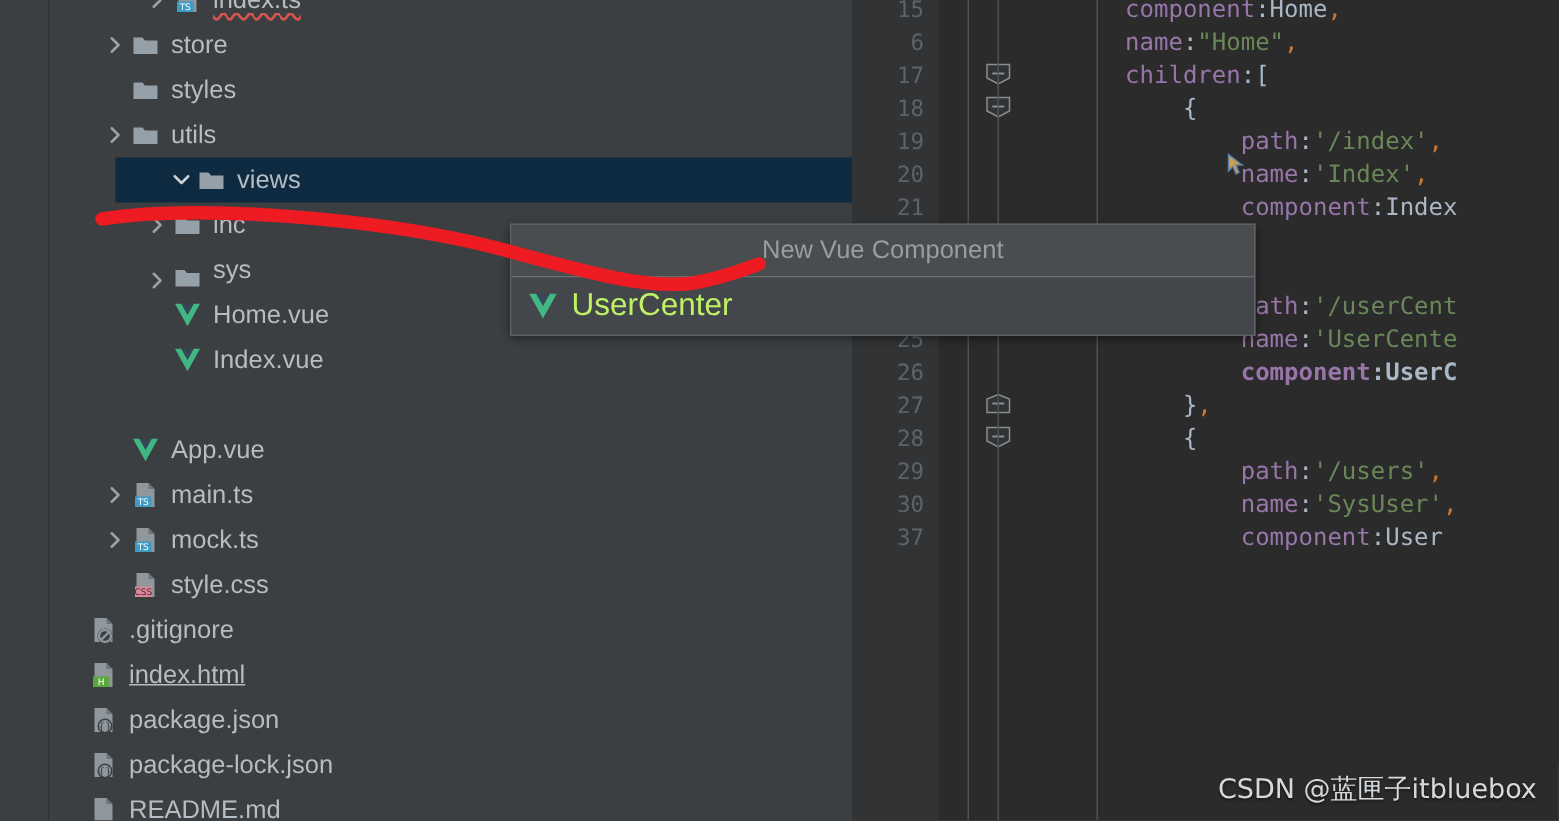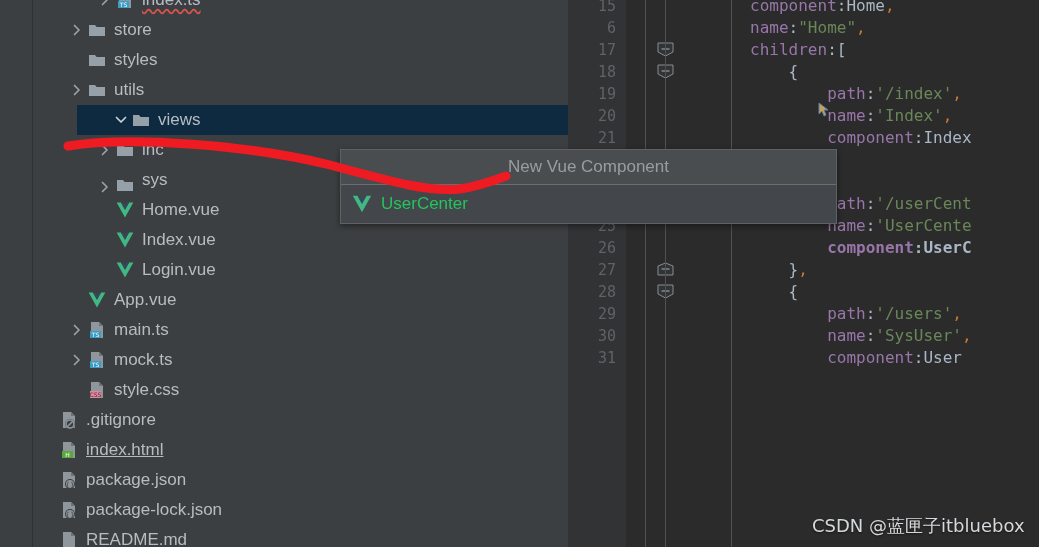--- a/index.html
+++ b/index.html
@@ -94,21 +94,21 @@
   .popup-title{
     height:34px;line-height:34px;text-align:center;
     color:#9a9da0;font-size:17px;
     border-bottom:1px solid #6a6e70;background:#4a4d4f;
   }
   .popup-field{
     height:38px;display:flex;align-items:center;padding-left:10px;
     background:#43464a;
   }
   .popup-field .vicon{width:22px;height:22px;flex:0 0 22px;margin-right:8px;}
-  .popup-value{color:#22c55e;font-size:17px;}
+  .popup-value{color:#bef264;font-size:21px;}
 
   
   .annot{position:absolute;left:0;top:0;width:1039px;height:547px;pointer-events:none;}
 
   
   .cursor-art{position:absolute;left:818px;top:102px;width:14px;height:18px;}
 
   
   .watermark{
     position:absolute;left:812px;top:514px;
@@ -242,33 +242,20 @@
         <span class="arrow none">
           <svg width="16" height="16" viewBox="0 0 16 16"></svg>
         </span>
         <span class="ico">
           <svg width="20" height="20" viewBox="0 0 24 24">
       <path d="M2,3 L7,3 L12,12 L17,3 L22,3 L12,21 Z" fill="#41b883"></path>
       <path d="M7.2,3 L10,3 L12,6.4 L14,3 L16.8,3 L12,11.2 Z" fill="#35495e"></path>
     </svg>
         </span>
         <span class="row-label">Index.vue</span>
-      </div>
-      <div class="row" style="top: 255px; position: absolute; left: 0px; width: 535px;">
-        <span style="display: inline-block; width: 64px;"></span>
-        <span class="arrow none">
-          <svg width="16" height="16" viewBox="0 0 16 16"></svg>
-        </span>
-        <span class="ico">
-          <svg width="20" height="20" viewBox="0 0 24 24">
-      <path d="M2,3 L7,3 L12,12 L17,3 L22,3 L12,21 Z" fill="#41b883"></path>
-      <path d="M7.2,3 L10,3 L12,6.4 L14,3 L16.8,3 L12,11.2 Z" fill="#35495e"></path>
-    </svg>
-        </span>
-        <span class="row-label">Login.vue</span>
       </div>
       <div class="row" style="top: 285px; position: absolute; left: 0px; width: 535px;">
         <span style="display: inline-block; width: 36px;"></span>
         <span class="arrow none">
           <svg width="16" height="16" viewBox="0 0 16 16"></svg>
         </span>
         <span class="ico">
           <svg width="20" height="20" viewBox="0 0 24 24">
       <path d="M2,3 L7,3 L12,12 L17,3 L22,3 L12,21 Z" fill="#41b883"></path>
       <path d="M7.2,3 L10,3 L12,6.4 L14,3 L16.8,3 L12,11.2 Z" fill="#35495e"></path>
@@ -439,21 +426,21 @@
         <path d="M1,13 L1,4 L8.5,1 L16,4 L16,13 Z" fill="#313335" stroke="#888e91" stroke-width="1"></path>
         <line x1="4.5" y1="7" x2="12.5" y2="7" stroke="#888e91" stroke-width="1.4"></line>
       </svg></div>
         <div class="lnum" style="top: 281px;">28</div>
         <div class="foldmark" style="top: 284px;"><svg width="17" height="15" viewBox="0 0 17 15">
         <path d="M1,1 L16,1 L16,10 L8.5,14 L1,10 Z" fill="#313335" stroke="#888e91" stroke-width="1"></path>
         <line x1="4.5" y1="7" x2="12.5" y2="7" stroke="#888e91" stroke-width="1.4"></line>
       </svg></div>
         <div class="lnum" style="top: 303px;">29</div>
         <div class="lnum" style="top: 325px;">30</div>
-        <div class="lnum" style="top: 347px;">31</div>
+        <div class="lnum" style="top: 347px;">37</div>
       </div>
     <div class="gutter-edge"></div>
     <div class="codecol" id="codecol">
         <div class="cline" style="top: -5px; left: 105px;"><span class="k-punc">        </span><span class="k-prop">component</span><span class="k-punc">:</span><span class="k-ident">Home</span><span class="k-comma">,</span></div>
         <div class="cline" style="top: 17px; left: 105px;"><span class="k-punc">        </span><span class="k-prop">name</span><span class="k-punc">:</span><span class="k-str">"Home"</span><span class="k-comma">,</span></div>
         <div class="cline" style="top: 39px; left: 105px;"><span class="k-punc">        </span><span class="k-prop">children</span><span class="k-punc">:[</span></div>
         <div class="cline" style="top: 61px; left: 105px;"><span class="k-punc">            </span><span class="k-brace">{</span></div>
         <div class="cline" style="top: 83px; left: 105px;"><span class="k-punc">                </span><span class="k-prop">path</span><span class="k-punc">:</span><span class="k-str">'/index'</span><span class="k-comma">,</span></div>
         <div class="cline" style="top: 105px; left: 105px;"><span class="k-punc">                </span><span class="k-prop">name</span><span class="k-punc">:</span><span class="k-str">'Index'</span><span class="k-comma">,</span></div>
         <div class="cline" style="top: 127px; left: 105px;"><span class="k-punc">                </span><span class="k-prop">component</span><span class="k-punc">:</span><span class="k-ident">Index</span></div>

